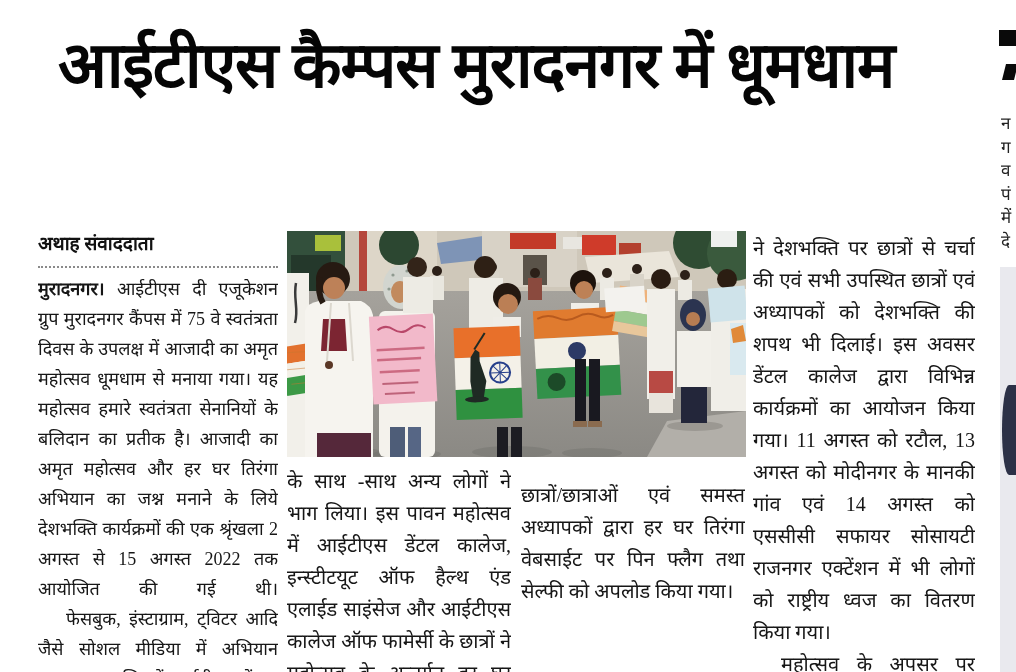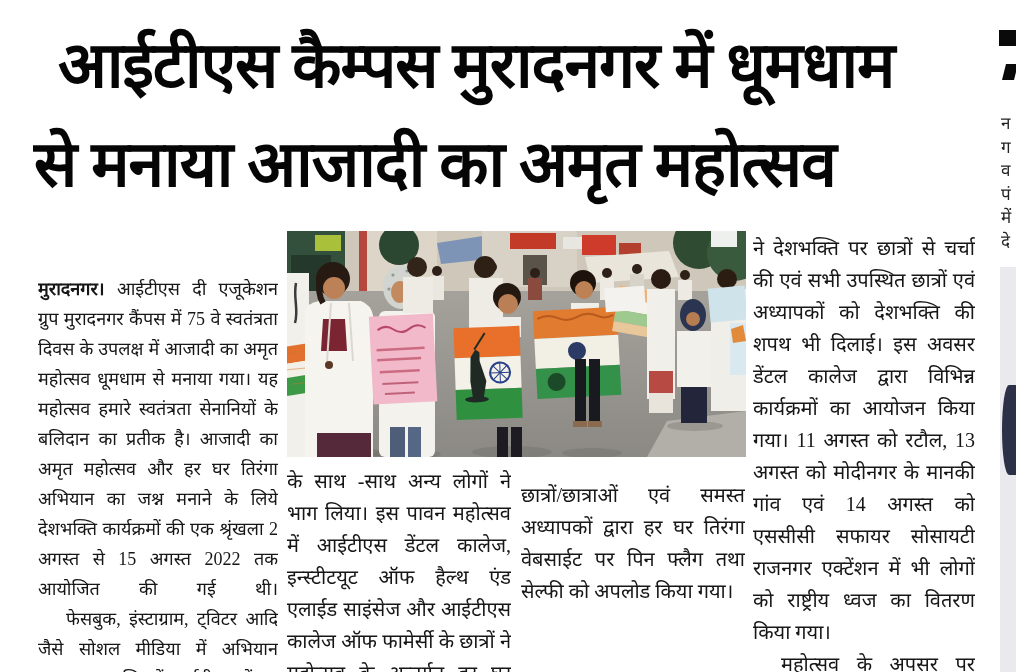--- a/index.html
+++ b/index.html
@@ -56,23 +56,25 @@
   .edge-photo{position:absolute;left:1000px;top:243px;width:16px;height:429px;background:#e9e9ee;}
   .edge-photo .blob{position:absolute;left:2px;top:118px;width:14px;height:90px;background:#2c3147;border-radius:50% 0 0 50%;}
 </style>
 </head>
 <body>
 
 <div class="page">
 
   <div class="headline">
     <div class="l1">आईटीएस कैम्पस मुरादनगर में धूमधाम</div>
-    <div class="l2">से मनाया आजादी का अमृत महोत्सव</div>
-  </div>
-
+  </div>
+
+  <div class="byline-wrap">
+    <span class="byline">अथाह संवाददाता</span>
+  </div>
 
   <div class="photo">
     <svg viewBox="0 0 459 226" width="459" height="226">
 
       <rect x="0" y="0" width="459" height="72" fill="#cfc8ba"></rect>
       <rect x="0" y="0" width="58" height="82" fill="#33503c"></rect>
       <rect x="28" y="4" width="26" height="16" fill="#a9c03b"></rect>
       <rect x="4" y="24" width="40" height="42" fill="#24382b"></rect>
       <rect x="72" y="0" width="8" height="94" fill="#b5473c"></rect>
       <rect x="80" y="0" width="70" height="62" fill="#ddd6c8"></rect>

